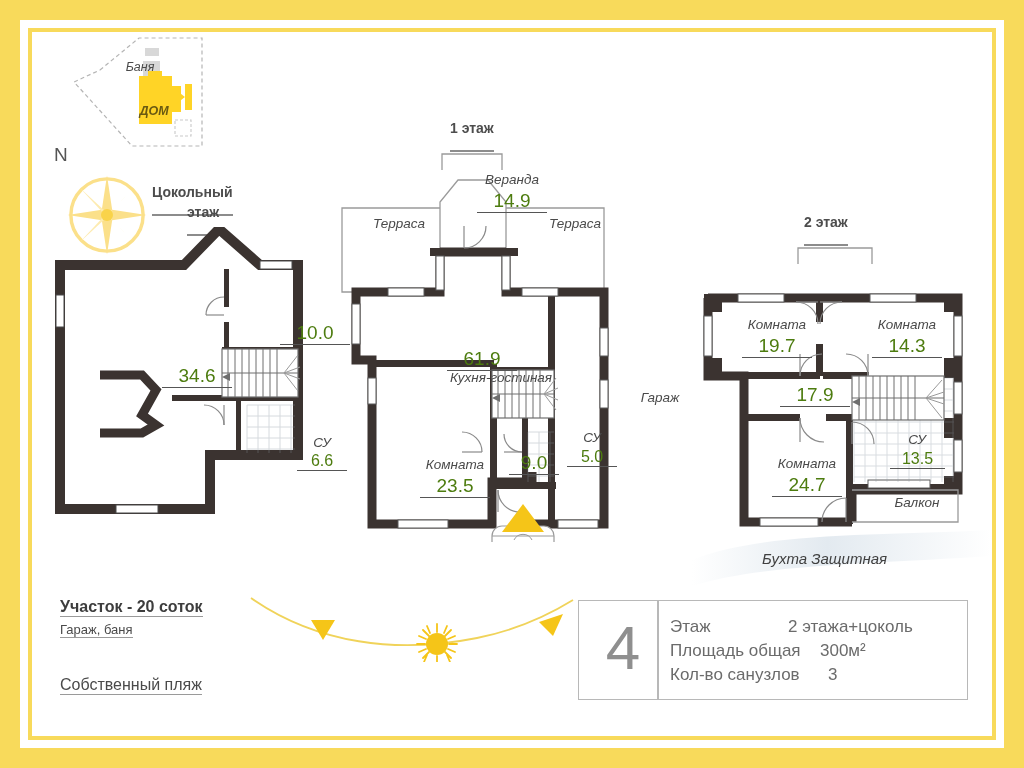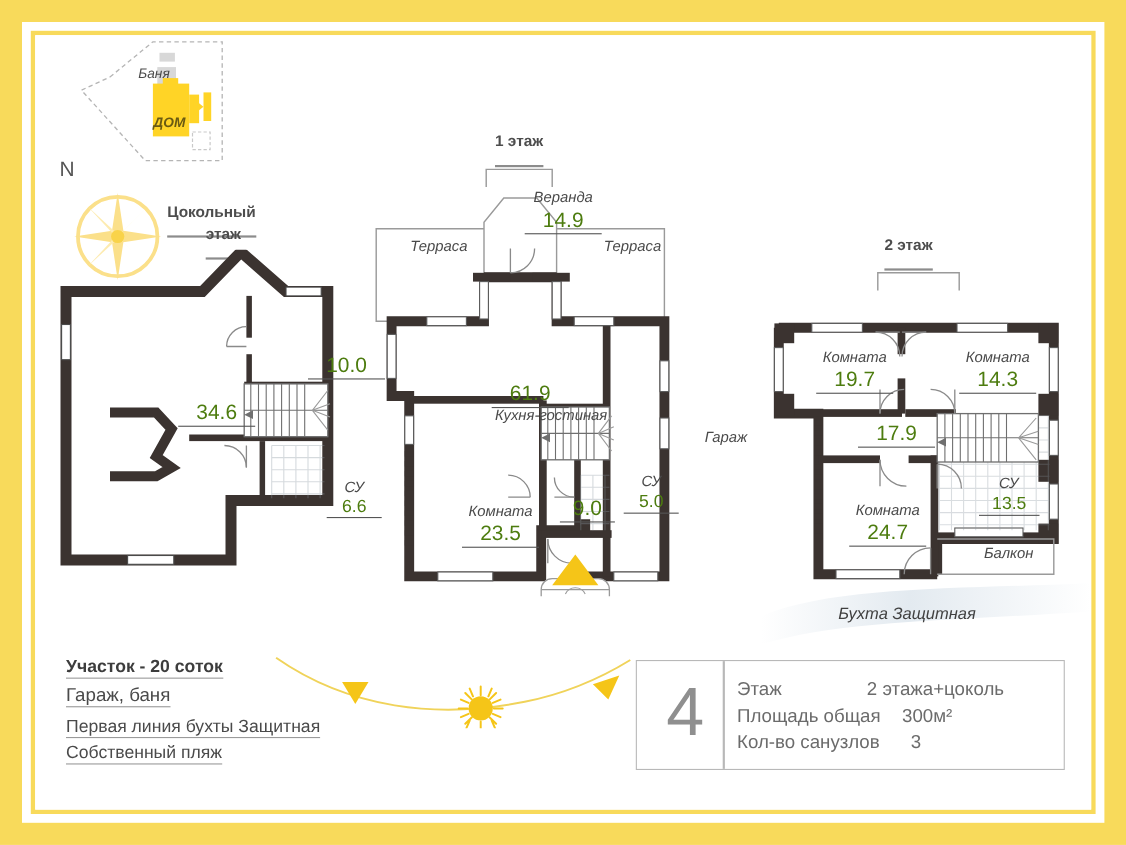--- a/index.html
+++ b/index.html
@@ -441,22 +441,21 @@
           <path d="M190,32 v8 M190,64 v8 M170,52 h8 M202,52 h8
                    M176,38 l6,6 M198,60 l6,6 M204,38 l-6,6 M182,60 l-6,6
                    M180,34 l3,7 M200,63 l3,7 M172,44 l7,3 M201,57 l7,3
                    M208,44 l-7,3 M179,57 l-7,3 M200,34 l-3,7 M180,63 l-3,7"></path>
         </g>
       </g>
     </svg>
   </div>
 
   <div class="binfo b" style="left:28px;top:566px;font-size:16px;">Участок - 20 соток</div>
-  <div class="binfo" style="left:28px;top:590px;font-size:17px;">Гараж, баня</div>
-  <div class="binfo" style="left:28px;top:620px;font-size:16px;">Первая линия бухты Защитная</div>
+  <div class="binfo" style="left:28px;top:590px;font-size:13px;">Гараж, баня</div>
   <div class="binfo" style="left:28px;top:644px;font-size:16px;">Собственный пляж</div>
 
   <div id="infobox" style="left:546px;top:568px;width:390px;height:100px;">
     <div class="divider" style="left:78px;"></div>
   </div>
   <div id="bignum" style="left:566px;top:585px;width:50px;text-align:center;">4</div>
 
   <div class="irow" style="left:638px;top:585px;">Этаж</div>
   <div class="ival" style="left:756px;top:585px;">2 этажа+цоколь</div>
 

